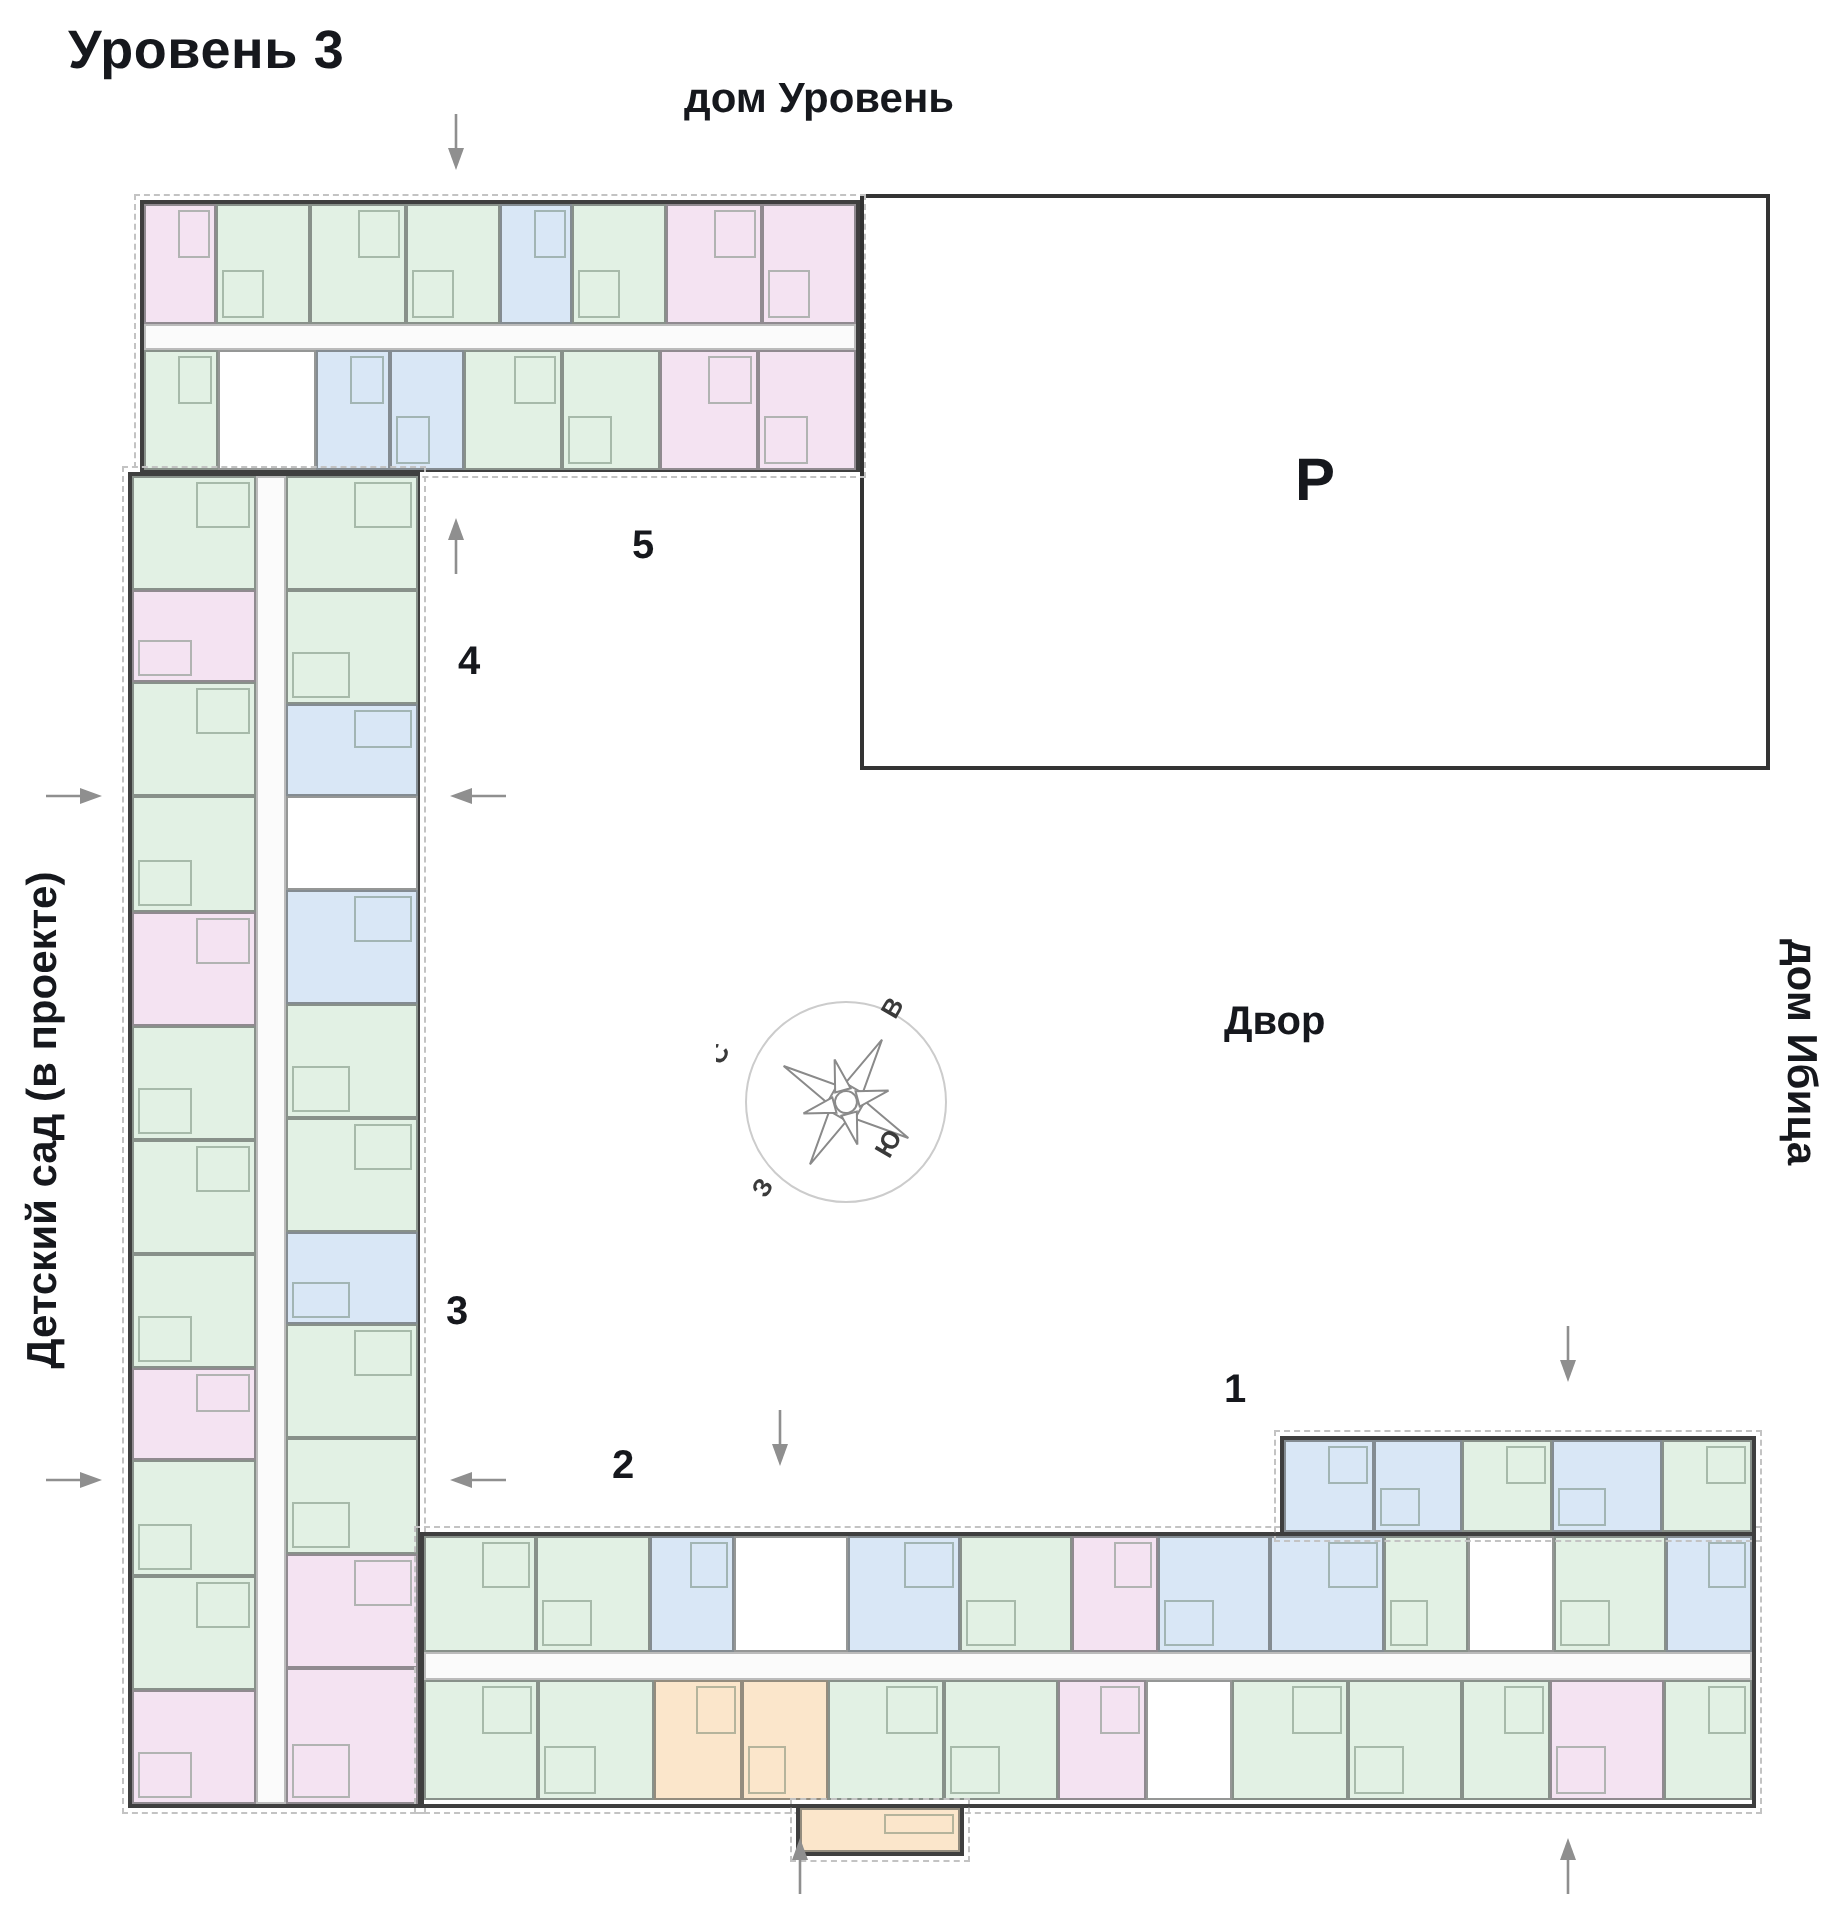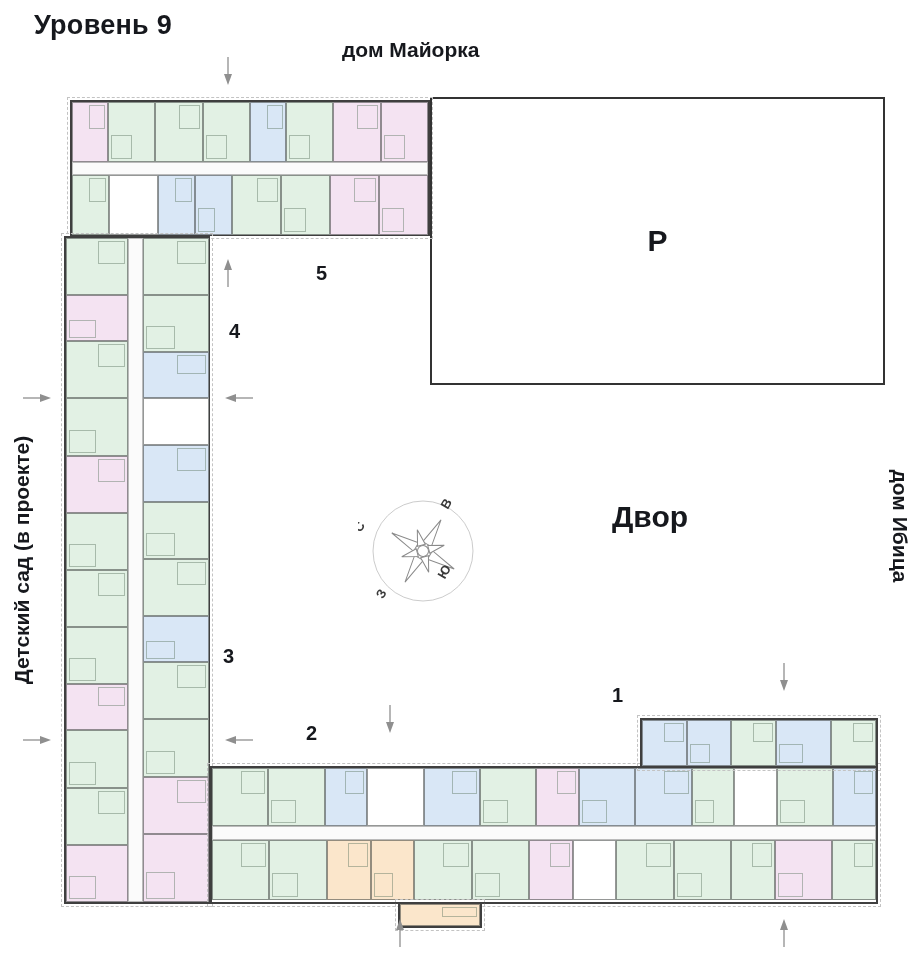--- a/index.html
+++ b/index.html
@@ -10,21 +10,21 @@
   }
   #plan{position:absolute;inset:0;}
 
   
   .lbl{position:absolute;font-weight:700;white-space:nowrap;}
   .title{left:34px;top:10px;font-size:27px;letter-spacing:.3px;}
   .top-label{left:342px;top:38px;font-size:21px;}
   .bottom-label{left:440px;top:924px;width:320px;text-align:center;font-size:21px;}
   .left-label{left:-138px;top:548px;width:320px;text-align:center;font-size:21px;transform:rotate(-90deg);}
   .right-label{left:840px;top:514px;width:120px;text-align:center;font-size:21px;transform:rotate(90deg);}
-  .courtyard-label{left:612px;top:500px;font-size:30px;}
+  .courtyard-label{left:612px;top:500px;font-size:20px;}
   .section-num{position:absolute;font-weight:700;font-size:20px;color:#16181d;}
 
   
   .parking{
     position:absolute;left:430px;top:97px;width:455px;height:288px;
     box-sizing:border-box;border:2px solid #333;background:#fff;
     display:flex;align-items:center;justify-content:center;
   }
   .parking span{font-size:30px;font-weight:700;}
 
@@ -53,22 +53,22 @@
 
   
   #compass{position:absolute;left:358px;top:486px;}
   .compass-letter{font-size:13px;font-weight:700;fill:#3a3a3a;font-family:"Liberation Sans",sans-serif;}
 </style>
 </head>
 <body>
 
 <div id="plan">
 
-  <div class="lbl title">Уровень 9</div>
-  <div class="lbl top-label">дом Майорка</div>
+  <div class="lbl title">Уровень 3</div>
+  <div class="lbl top-label">дом Уровень</div>
   <div class="lbl right-label">дом Ибица</div>
   <div class="lbl left-label">Детский сад (в проекте)</div>
   <div class="lbl courtyard-label">Двор</div>
 
   <div class="parking">
     <span>Р</span>
   </div>
 
   <svg id="compass" width="130" height="130" viewBox="0 0 130 130">
     <g transform="translate(65,65)">

